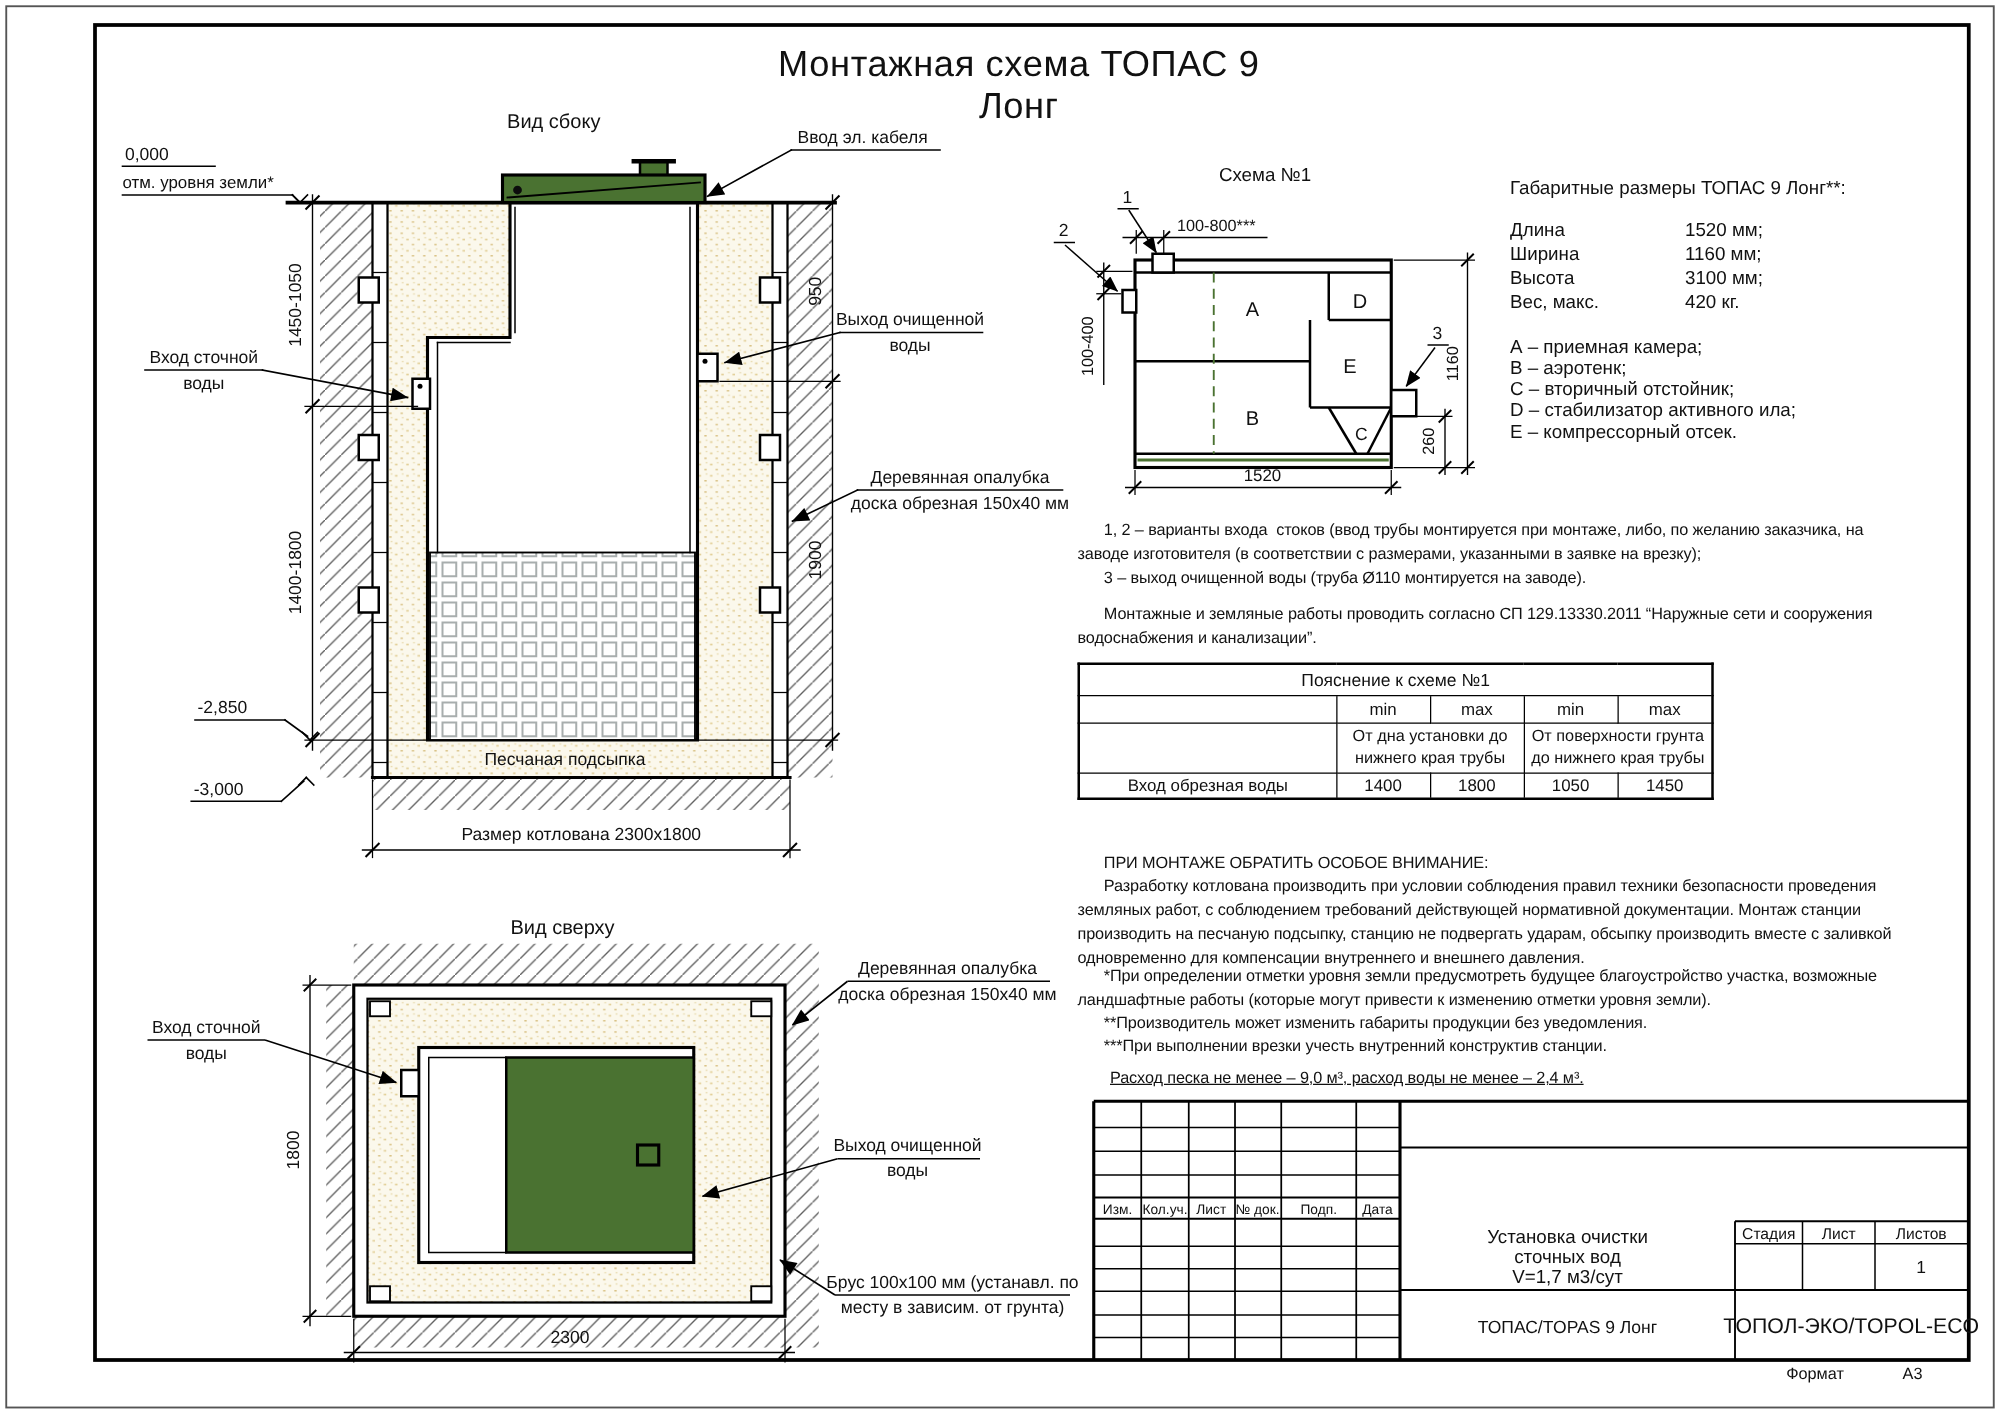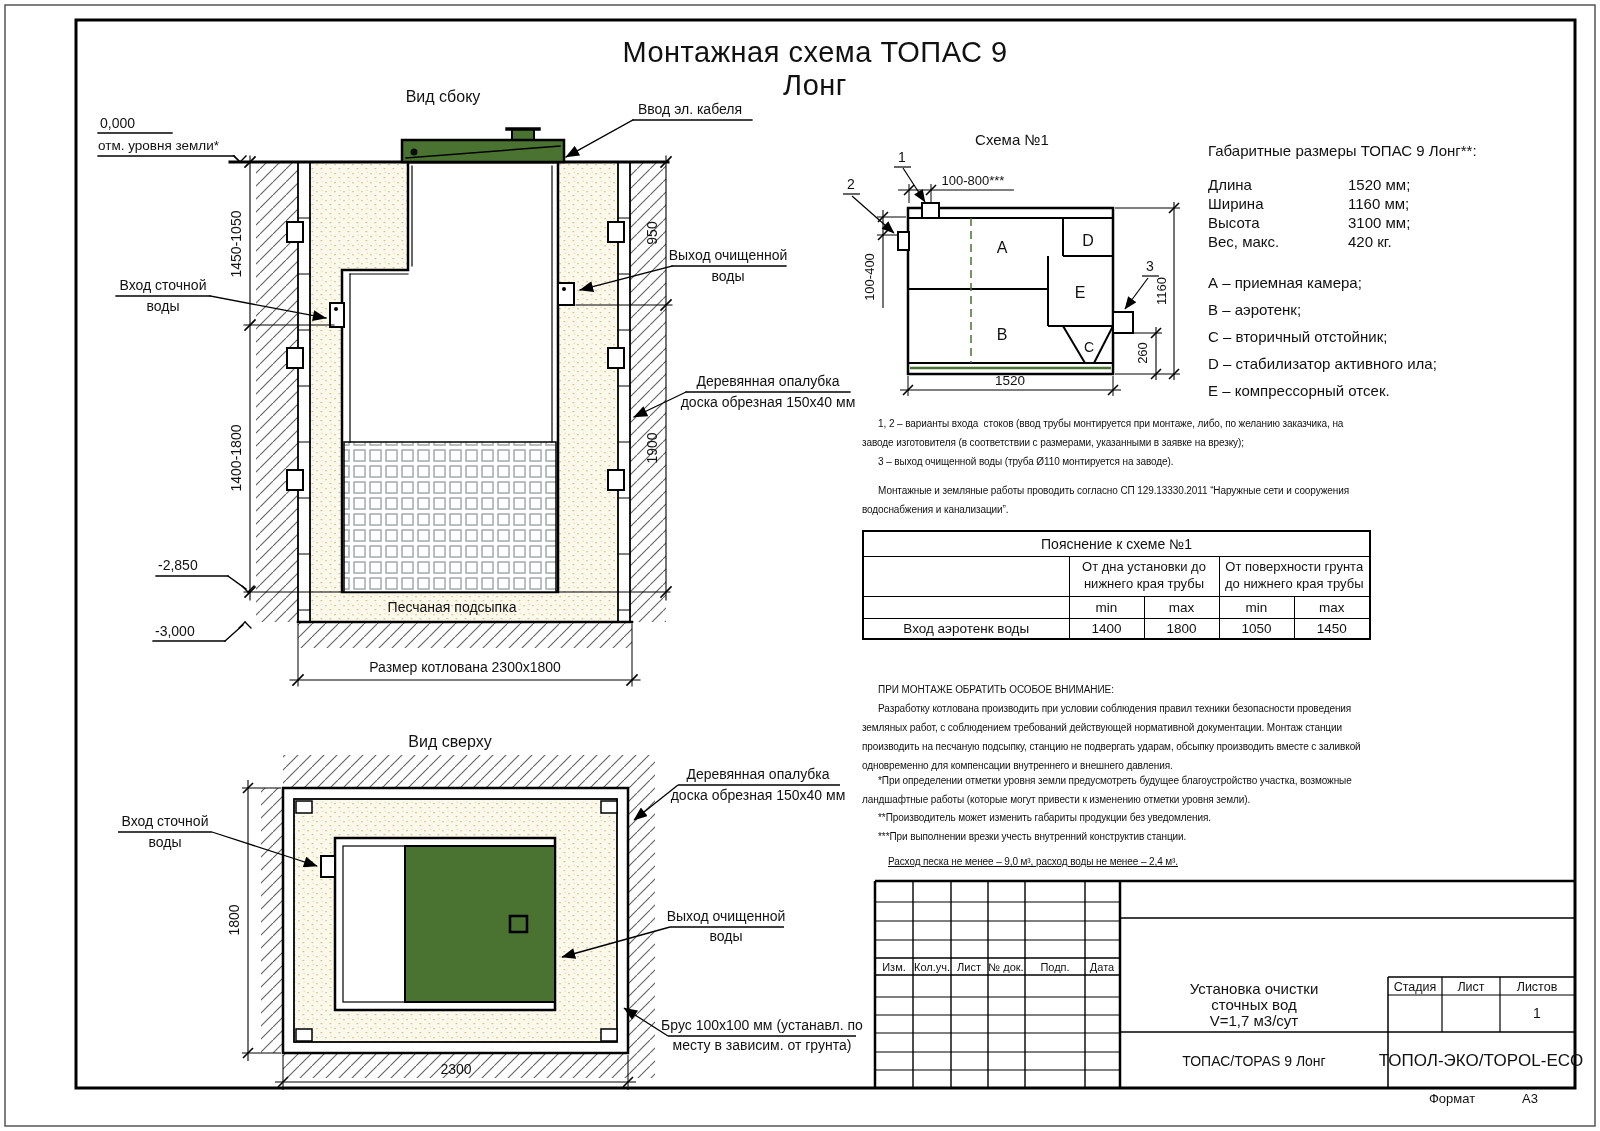--- a/index.html
+++ b/index.html
@@ -1,27 +1,27 @@
 <!DOCTYPE html>
 <html><head>
 <meta charset="utf-8">
 <style>
   html,body{margin:0;padding:0;background:#fff;}
   #page{position:relative;width:1600px;height:1131px;background:#fff;overflow:hidden;
         font-family:"Liberation Sans",sans-serif;color:#111;}
   #drawing{position:absolute;left:0;top:0;}
   .abs{position:absolute;}
-  .para{white-space:pre-wrap;font-size:10px;line-height:19px;letter-spacing:-0.1px;}
+  .para{white-space:pre-wrap;font-size:13px;line-height:19px;letter-spacing:-0.1px;}
   #main-title{font-size:29px;letter-spacing:0.5px;text-align:center;}
   
   #specs{font-size:15px;}
   #specs .hd{margin-bottom:16px;margin-top:16px;}
   #specs .row{display:flex;line-height:19px;}
   #specs .row .lb{width:140px;}
-  #specs .legend{margin-top:18px;line-height:27px;white-space:pre-line;}
+  #specs .legend{margin-top:18px;line-height:17px;white-space:pre-line;}
   
   #expl-table{border-collapse:collapse;table-layout:fixed;font-size:13.5px;}
   #expl-table td{border:1.5px solid #000;text-align:center;vertical-align:middle;padding:0;}
   #expl-table{border:2.5px solid #000;}
   #expl-table .grp{font-size:13px;line-height:1.3;white-space:pre-line;}
   #expl-table .ttl{font-size:14px;}
   
   text{font-family:"Liberation Sans",sans-serif;fill:#111;}
   .t11{font-size:11px;}.t12{font-size:12.5px;}.t13{font-size:13px;}.t135{font-size:13.5px;}
   .t14{font-size:14px;}.t15{font-size:15px;}.t16{font-size:16px;}.t17{font-size:17px;}
@@ -447,36 +447,36 @@
         <col style="width:206px">
         <col style="width:75px">
         <col style="width:75px">
         <col style="width:75px">
         <col style="width:76px">
       </colgroup>
   <tbody>
         <tr style="height:25px">
     <td colspan="5" class="ttl">Пояснение к схеме №1</td>
   </tr>
+  <tr style="height:22px">
+    <td></td>
+    <td>min</td>
+    <td>max</td>
+    <td>min</td>
+    <td>max</td>
+  </tr>
   <tr style="height:40px">
     <td></td>
     <td colspan="2" class="grp">От дна установки до
 нижнего края трубы</td>
     <td colspan="2" class="grp">От поверхности грунта
 до нижнего края трубы</td>
   </tr>
-  <tr style="height:22px">
-    <td></td>
-    <td>min</td>
-    <td>max</td>
-    <td>min</td>
-    <td>max</td>
-  </tr>
   <tr style="height:21px">
-    <td>Вход аэротенк воды</td>
+    <td>Вход обрезная воды</td>
     <td>1400</td>
     <td>1800</td>
     <td>1050</td>
     <td>1450</td>
   </tr>
 </tbody>
     </table>
 
 <div class="abs para" style="left:862px;top:772px;width:700px;line-height:18.5px;">      *При определении отметки уровня земли предусмотреть будущее благоустройство участка, возможные
 ландшафтные работы (которые могут привести к изменению отметки уровня земли).

